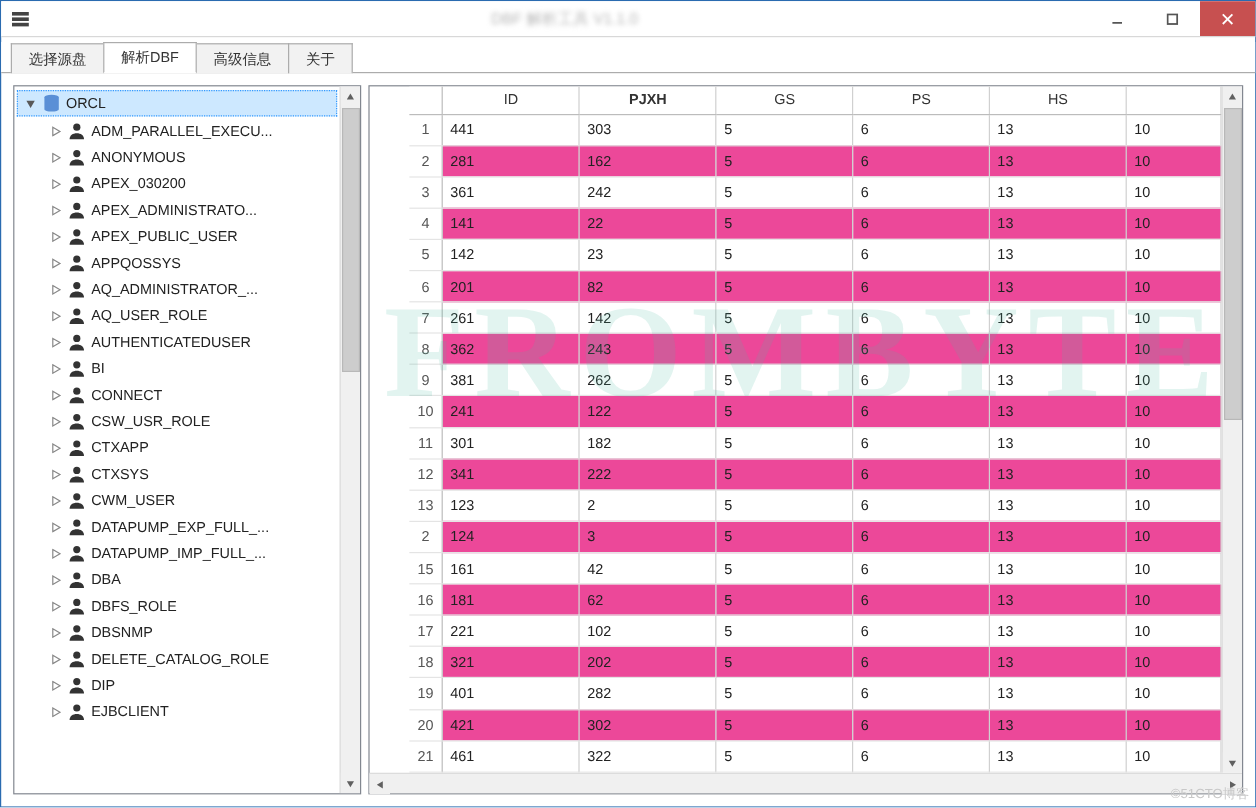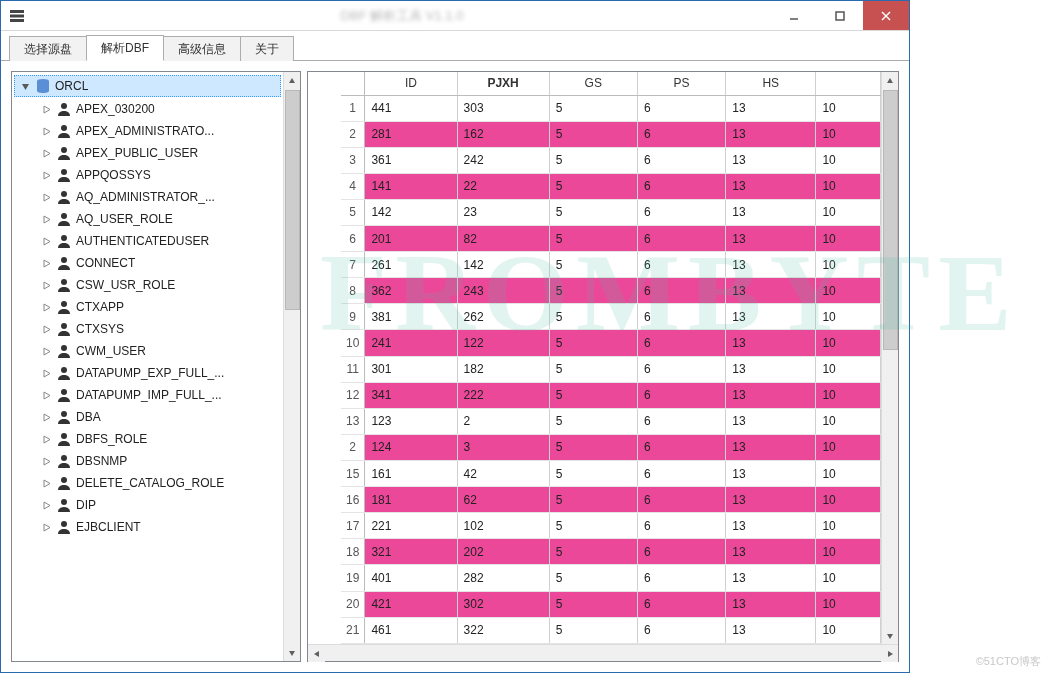--- a/index.html
+++ b/index.html
@@ -6,21 +6,21 @@
 body {
   font-family: "Microsoft YaHei", "Segoe UI", Tahoma, sans-serif;
   font-size: 12px;
   background: #fff;
   width: 1047px;
   height: 673px;
   overflow: hidden;
   position: relative;
 }
 .window {
-  width: 910px;
+  width: 1047px;
   height: 673px;
   background: #fff;
   border: 1px solid #2a6bb0;
   display: flex;
   flex-direction: column;
 }
 .titlebar {
   height: 30px;
   background: #fff;
   display: flex;
@@ -269,20 +269,48 @@
                 <svg viewBox="0 0 9 9">
                   <polygon points="2,1 8,4.5 2,8" fill="none" stroke="#888"></polygon>
                 </svg>
               </span>
               <span class="node-icon">
                 <svg viewBox="0 0 16 16">
                   <circle cx="8" cy="5" r="3" fill="#333"></circle>
                   <path d="M2 15c0-3.3 2.7-5 6-5s6 1.7 6 5" fill="#333"></path>
                 </svg>
               </span>
+              <span class="label">ADM_PARALLEL_EXECU...</span>
+            </div>
+            <div class="tree-node child">
+              <span class="expander">
+                <svg viewBox="0 0 9 9">
+                  <polygon points="2,1 8,4.5 2,8" fill="none" stroke="#888"></polygon>
+                </svg>
+              </span>
+              <span class="node-icon">
+                <svg viewBox="0 0 16 16">
+                  <circle cx="8" cy="5" r="3" fill="#333"></circle>
+                  <path d="M2 15c0-3.3 2.7-5 6-5s6 1.7 6 5" fill="#333"></path>
+                </svg>
+              </span>
+              <span class="label">ANONYMOUS</span>
+            </div>
+            <div class="tree-node child">
+              <span class="expander">
+                <svg viewBox="0 0 9 9">
+                  <polygon points="2,1 8,4.5 2,8" fill="none" stroke="#888"></polygon>
+                </svg>
+              </span>
+              <span class="node-icon">
+                <svg viewBox="0 0 16 16">
+                  <circle cx="8" cy="5" r="3" fill="#333"></circle>
+                  <path d="M2 15c0-3.3 2.7-5 6-5s6 1.7 6 5" fill="#333"></path>
+                </svg>
+              </span>
               <span class="label">APEX_030200</span>
             </div>
             <div class="tree-node child">
               <span class="expander">
                 <svg viewBox="0 0 9 9">
                   <polygon points="2,1 8,4.5 2,8" fill="none" stroke="#888"></polygon>
                 </svg>
               </span>
               <span class="node-icon">
                 <svg viewBox="0 0 16 16">
@@ -354,20 +382,34 @@
                   <polygon points="2,1 8,4.5 2,8" fill="none" stroke="#888"></polygon>
                 </svg>
               </span>
               <span class="node-icon">
                 <svg viewBox="0 0 16 16">
                   <circle cx="8" cy="5" r="3" fill="#333"></circle>
                   <path d="M2 15c0-3.3 2.7-5 6-5s6 1.7 6 5" fill="#333"></path>
                 </svg>
               </span>
               <span class="label">AUTHENTICATEDUSER</span>
+            </div>
+            <div class="tree-node child">
+              <span class="expander">
+                <svg viewBox="0 0 9 9">
+                  <polygon points="2,1 8,4.5 2,8" fill="none" stroke="#888"></polygon>
+                </svg>
+              </span>
+              <span class="node-icon">
+                <svg viewBox="0 0 16 16">
+                  <circle cx="8" cy="5" r="3" fill="#333"></circle>
+                  <path d="M2 15c0-3.3 2.7-5 6-5s6 1.7 6 5" fill="#333"></path>
+                </svg>
+              </span>
+              <span class="label">BI</span>
             </div>
             <div class="tree-node child">
               <span class="expander">
                 <svg viewBox="0 0 9 9">
                   <polygon points="2,1 8,4.5 2,8" fill="none" stroke="#888"></polygon>
                 </svg>
               </span>
               <span class="node-icon">
                 <svg viewBox="0 0 16 16">
                   <circle cx="8" cy="5" r="3" fill="#333"></circle>

